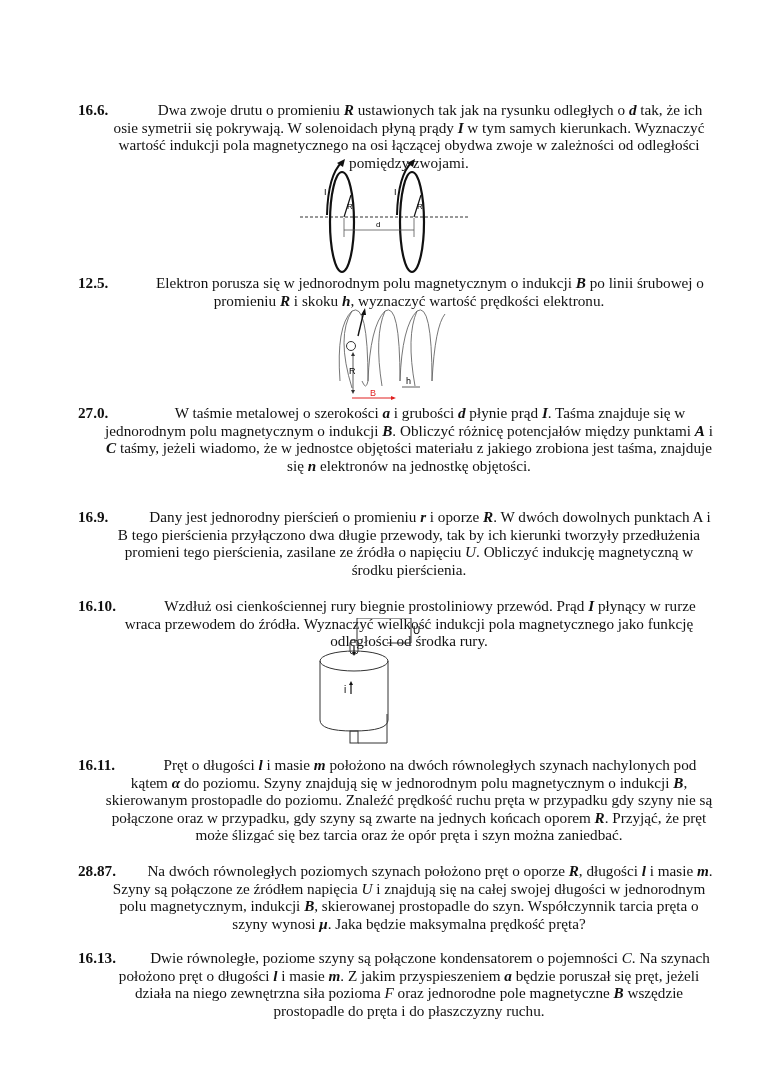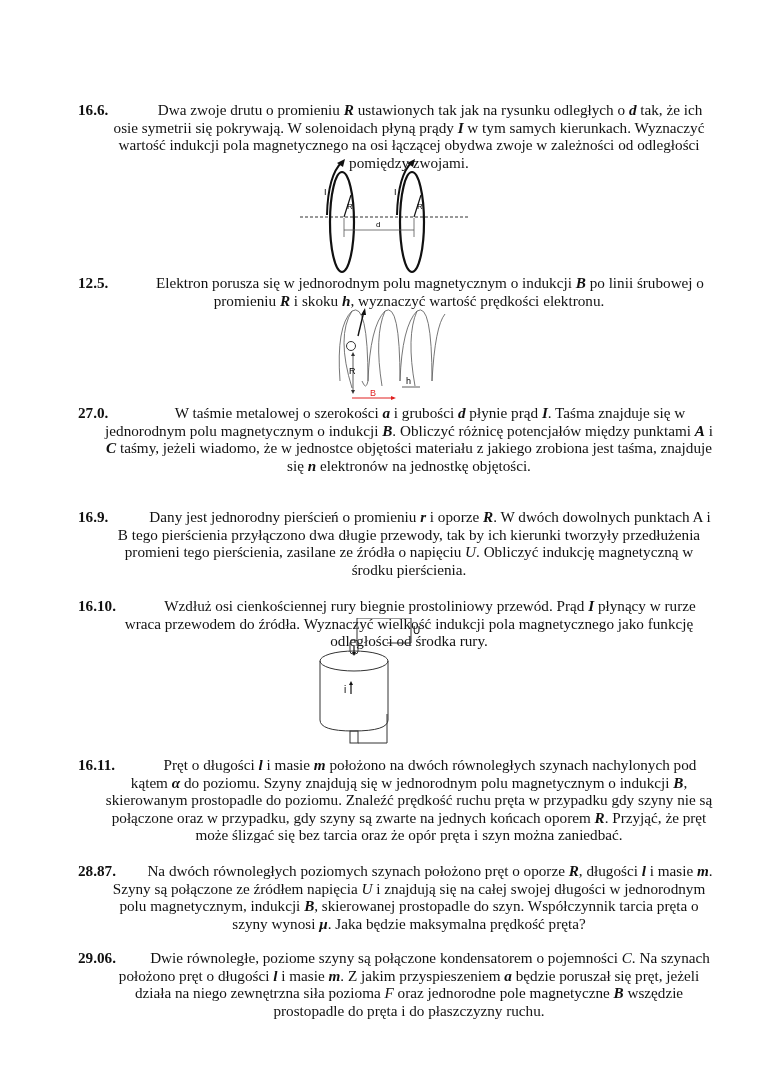--- a/index.html
+++ b/index.html
@@ -106,15 +106,15 @@
   <span class="num">16.11.</span>
   <div class="body">Pręt o długości <b>l</b> i masie <b>m</b> położono na dwóch równoległych szynach nachylonych pod kątem <b>α</b> do poziomu. Szyny znajdują się w jednorodnym polu magnetycznym o indukcji <b>B</b>, skierowanym prostopadle do poziomu. Znaleźć prędkość ruchu pręta w przypadku gdy szyny nie są połączone oraz w przypadku, gdy szyny są zwarte na jednych końcach oporem <b>R</b>. Przyjąć, że pręt może ślizgać się bez tarcia oraz że opór pręta i szyn można zaniedbać.</div>
 </div>
 
 <div class="problem" style="top:862px;">
   <span class="num">28.87.</span>
   <div class="body">Na dwóch równoległych poziomych szynach położono pręt o oporze <b>R</b>, długości <b>l</b> i masie <b>m</b>. Szyny są połączone ze źródłem napięcia <i>U</i> i znajdują się na całej swojej długości w jednorodnym polu magnetycznym, indukcji <b>B</b>, skierowanej prostopadle do szyn. Współczynnik tarcia pręta o szyny wynosi <b>μ</b>. Jaka będzie maksymalna prędkość pręta?</div>
 </div>
 
 <div class="problem" style="top:949px;">
-  <span class="num">29.06.</span>
+  <span class="num">16.13.</span>
   <div class="body">Dwie równoległe, poziome szyny są połączone kondensatorem o pojemności <i>C</i>. Na szynach położono pręt o długości <b>l</b> i masie <b>m</b>. Z jakim przyspieszeniem <b>a</b> będzie poruszał się pręt, jeżeli działa na niego zewnętrzna siła pozioma <i>F</i> oraz jednorodne pole magnetyczne <b>B</b> wszędzie prostopadle do pręta i do płaszczyzny ruchu.</div>
 </div>
 
 </body></html>

